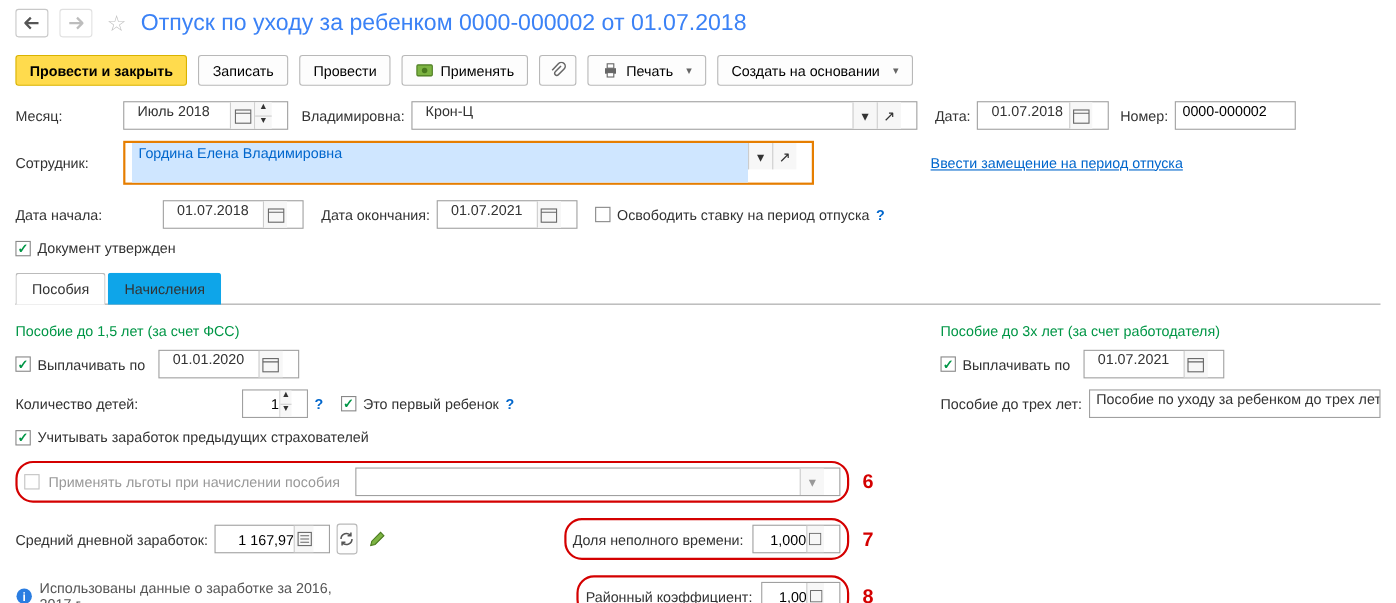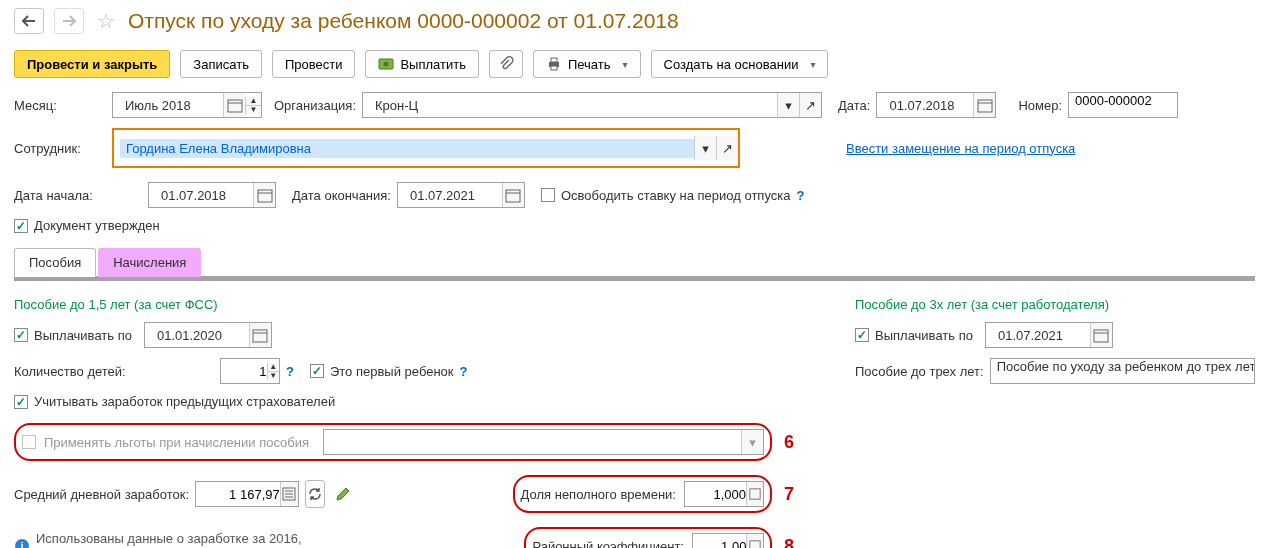--- a/index.html
+++ b/index.html
@@ -6,46 +6,46 @@
   * { box-sizing: border-box; }
   body { margin: 0; padding: 8px 14px; font-family: Arial, Helvetica, sans-serif; font-size: 13px; color: #333; background:#fff; width: 1269px; }
   .row { display: flex; align-items: center; gap: 6px; flex-wrap: nowrap; }
   .mt10 { margin-top: 10px; }
   .mt14 { margin-top: 14px; }
 
   
   .hdr { display: flex; align-items: center; gap: 10px; }
   .nav-btn { width: 30px; height: 26px; border:1px solid #c8c8c8; background:#fff; border-radius:3px; display:inline-flex; align-items:center; justify-content:center; cursor:pointer; }
   .star { width: 24px; height: 24px; color:#c0c0c0; display:inline-flex; align-items:center; justify-content:center; font-size:20px; }
-  .title { font-size: 21px; color:#a16207; }
+  .title { font-size: 21px; color:#3b82f6; }
 
   
   .toolbar { display:flex; align-items:flex-end; gap:10px; margin-top:16px; }
   .btn { height:28px; padding:0 12px; border:1px solid #b8b8b8; border-radius:3px; background:#fdfdfd; font-size:13px; display:inline-flex; align-items:center; gap:6px; cursor:pointer; }
   .btn-primary { background: var(--yellow); border-color:#d9b300; font-weight:bold; }
   .btn-icon { width:34px; padding:0; justify-content:center; }
   .caret-down::after { content:"▾"; font-size:10px; margin-left:6px; color:#666; }
 
   
   .lbl { min-width: auto; white-space:nowrap; }
   .input { height:26px; border:1px solid var(--border); padding:0 6px; font-size:13px; background:#fff; }
-  .input.combo { padding-right:0; display:inline-flex; align-items:center; }
+  .input.combo { padding-right:14px; display:inline-flex; }
   .combo .v { flex:1; padding:0 6px; }
   .combo .gbtn { width:22px; height:24px; border-left:1px solid #ccc; display:inline-flex; align-items:center; justify-content:center; background:#f7f7f7; cursor:pointer; }
   .gbtn + .gbtn { border-left:1px solid #ccc; }
   .employee { border:2px solid var(--orange); height:40px; }
   .employee .v { color: var(--link); background:#cfe6ff; padding:2px 6px; }
   .chk { width:14px; height:14px; border:1px solid #888; display:inline-flex; align-items:center; justify-content:center; background:#fff; cursor:pointer; }
   .chk.checked::after { content:"✓"; color: var(--green); font-size:12px; font-weight:bold; line-height:1; }
   .link { color: var(--link); text-decoration:underline; cursor:pointer; }
   .help { color: var(--link); font-weight:bold; cursor:pointer; }
 
   
-  .tabs { display:flex; border-bottom:5px solid #a3a3a3; margin-top:14px;text-align:center; }
-  .tab { padding:6px 14px 7px; border:1px solid transparent; border-bottom:none; border-radius:3px 3px 0 0; cursor:pointer; position:relative; top:1px; background:#f0abfc; margin-right:2px; }
+  .tabs { display:flex; border-bottom:1px solid #a3a3a3; margin-top:14px;text-align:center; }
+  .tab { padding:6px 14px 7px; border:1px solid transparent; border-bottom:none; border-radius:3px 3px 0 0; cursor:pointer; position:relative; top:1px; background:#0ea5e9; margin-right:2px; }
   .tab.active { background:#fff; border-color:#bbb; }
 
   
   .section-title { color: var(--green); }
   .two-col { display:flex; gap:40px; margin-top:16px; }
   .col { flex:0 0 auto; }
   .col-r { margin-left:auto; }
   .redbox { border:2px solid var(--red); border-radius:16px; padding:4px 6px; display:inline-flex; align-items:center; gap:8px; }
   .redlabel { color: var(--red); font-size:18px; font-weight:bold; margin-left:6px; }
 
@@ -83,21 +83,21 @@
 
 <div class="toolbar">
   <button class="btn btn-primary">Провести и закрыть</button>
   <button class="btn">Записать</button>
   <button class="btn">Провести</button>
   <button class="btn">
     <svg width="16" height="16" viewBox="0 0 16 16">
         <rect x="1" y="3" width="14" height="10" rx="1" fill="#7cb342" stroke="#4a7a1f"></rect>
         <circle cx="8" cy="8" r="2.5" fill="#4a7a1f"></circle>
       </svg>
-    <span>Выплатить</span>
+    <span>Применять</span>
   </button>
   <button class="btn btn-icon">
     <svg width="16" height="16" viewBox="0 0 16 16">
         <path d="M11 4l-5 5a2 2 0 102.8 2.8l5-5a3.5 3.5 0 10-5-5L3 7.8" stroke="#666" stroke-width="1.4" fill="none"></path>
       </svg>
   </button>
   <button class="btn caret-down">
     <svg class="icon-print" viewBox="0 0 16 16">
         <rect x="3" y="6" width="10" height="5" fill="#666"></rect>
         <rect x="5" y="2" width="6" height="4" fill="none" stroke="#666"></rect>
@@ -118,37 +118,37 @@
         <svg class="icon-cal" viewBox="0 0 16 16">
           <rect x="1" y="3" width="14" height="12" fill="none" stroke="#666"></rect>
           <path d="M1 6h14" stroke="#666"></path>
         </svg>
       </span>
     <span class="spin">
         <span>▲</span>
         <span>▼</span>
       </span>
   </span>
-  <span class="lbl" style="margin-left:6px">Организация:</span>
+  <span class="lbl" style="margin-left:6px">Владимировна:</span>
   <span class="input combo" style="width:460px">
     <span class="v">Крон-Ц</span>
     <span class="gbtn">▾</span>
     <span class="gbtn">↗</span>
   </span>
   <span class="lbl" style="margin-left:10px">Дата:</span>
   <span class="input combo" style="width:120px">
     <span class="v">01.07.2018</span>
     <span class="gbtn">
         <svg class="icon-cal" viewBox="0 0 16 16">
           <rect x="1" y="3" width="14" height="12" fill="none" stroke="#666"></rect>
           <path d="M1 6h14" stroke="#666"></path>
         </svg>
       </span>
   </span>
-  <span class="lbl" style="margin-left:16px">Номер:</span>
+  <span class="lbl" style="margin-left:4px">Номер:</span>
   <span class="input" style="width:110px"><input class="bare" type="text" value="0000-000002" style=""></span>
 </div>
 
 <div class="row mt10">
   <span class="lbl" style="width:92px">Сотрудник:</span>
   <span class="input combo employee" style="width:628px">
     <span class="v">Гордина Елена Владимировна</span>
     <span class="gbtn">▾</span>
     <span class="gbtn">↗</span>
   </span>

